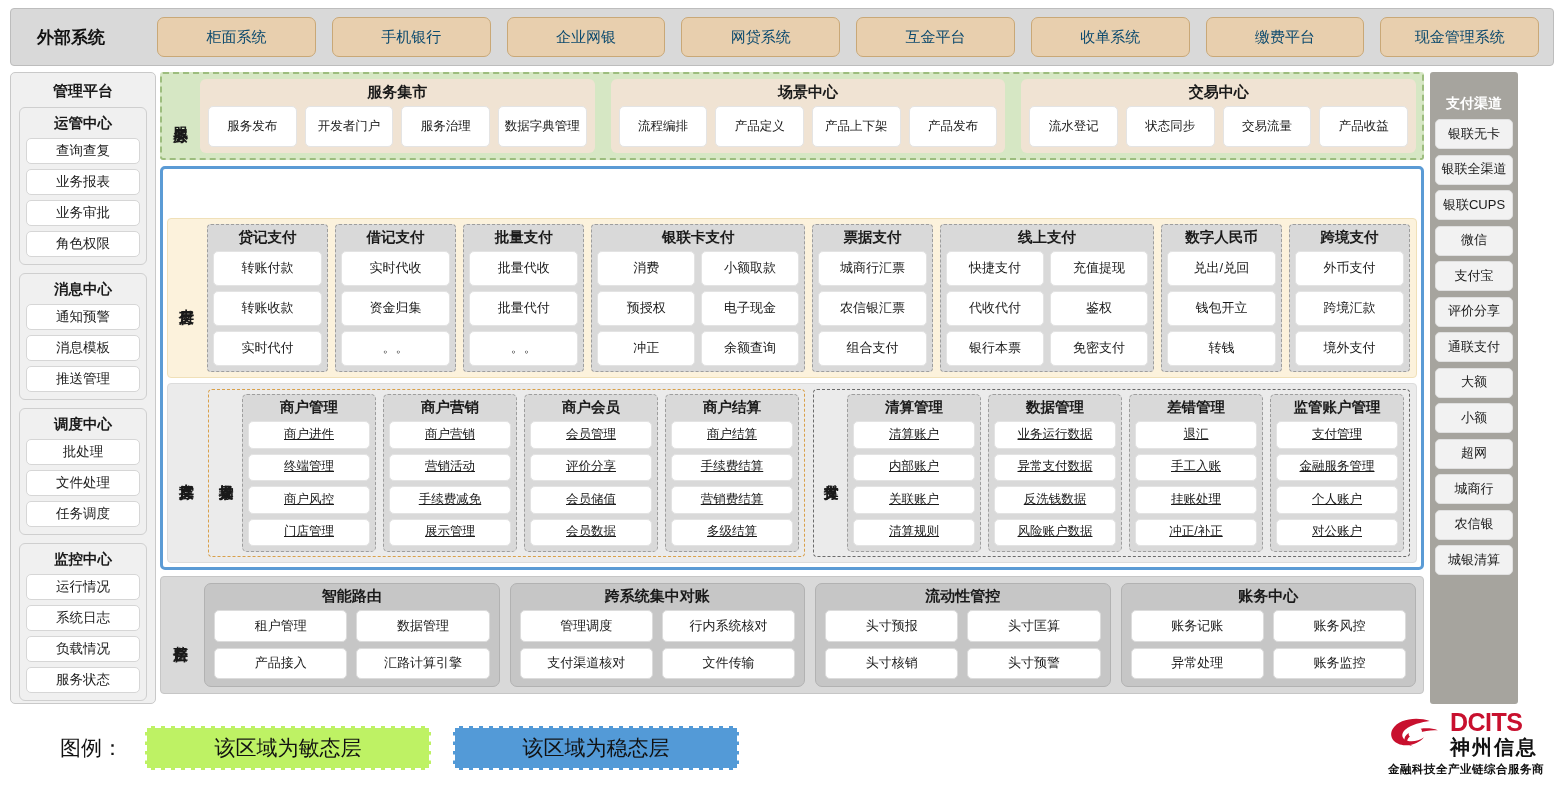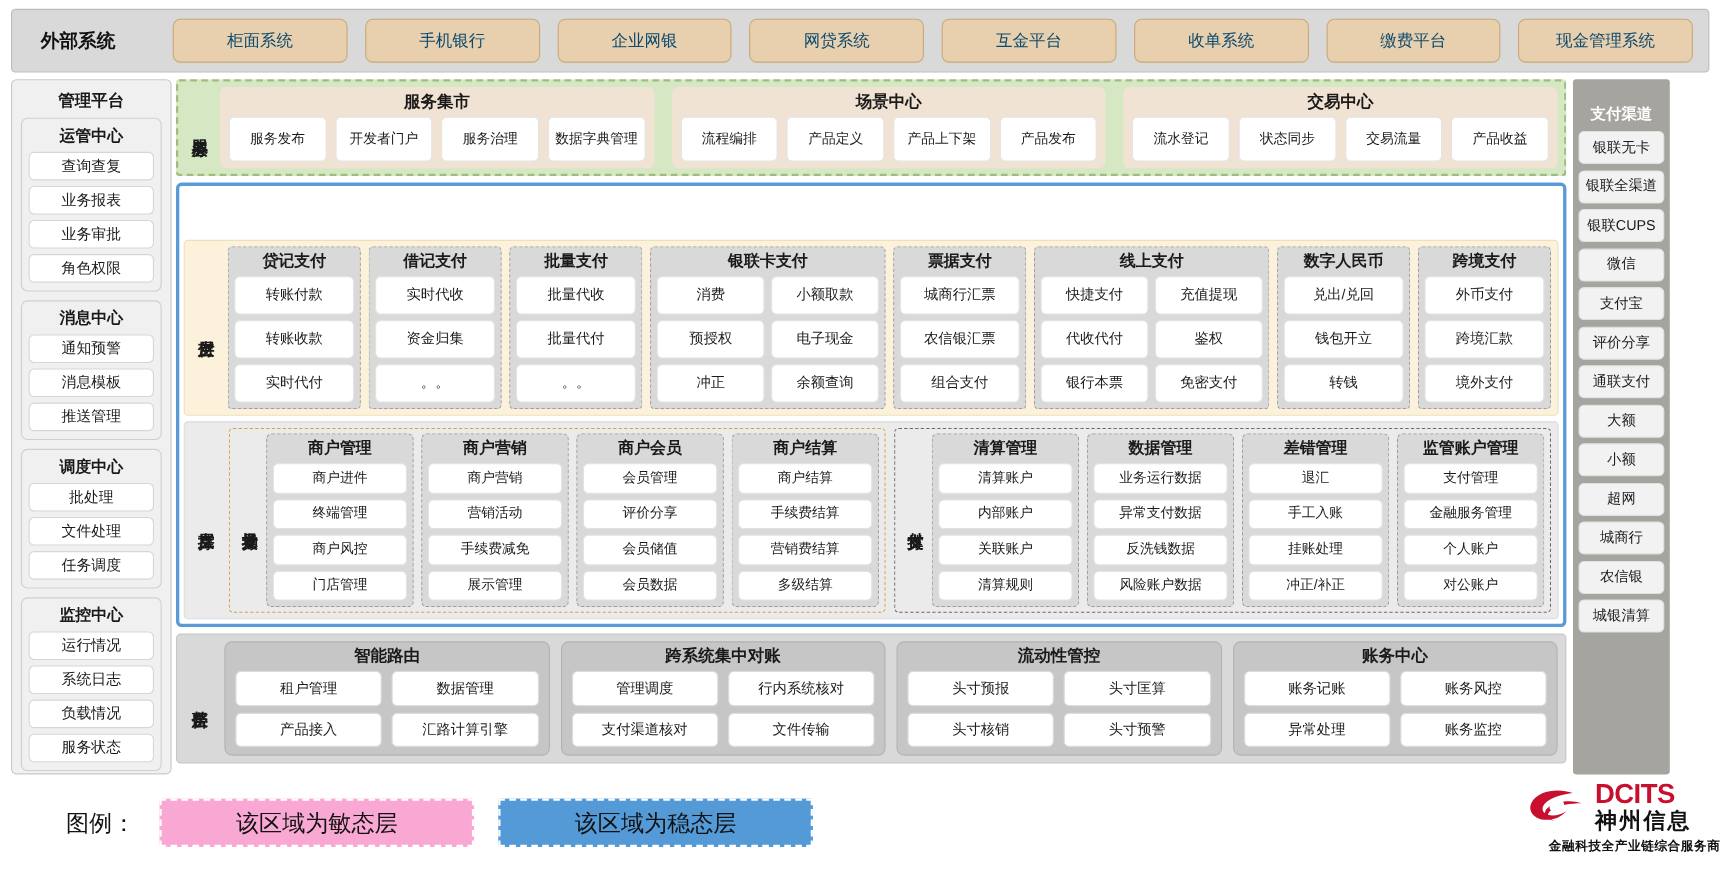--- a/index.html
+++ b/index.html
@@ -177,21 +177,21 @@
   .sup-cols { display:flex; flex:1; gap:7px; }
   .sup-col {
     flex:1 1 0;
     background:#d9d9d9;
     border:1px dashed #9e9e9e;
     border-radius:5px;
     padding:2px 5px 5px;
     display:flex; flex-direction:column;
   }
   .sup-col-title { font-size:14.5px; font-weight:bold; text-align:center; padding:1px 0 4px; }
-  .sup-items { display:flex; flex-direction:column; gap:5px; flex:1; }
+  .sup-items { display:flex; flex-direction:column; gap:5px; flex:1;text-decoration:underline; }
   .sup-items .chip { flex:1 1 0; font-size:12.5px; border-color:#e3e3e3; }
 
   
   .int-layer {
     margin-top:6px;
     height:118px;
     background:#d9d9d9;
     border:1px solid #c6c6c6;
     border-radius:4px;
     display:flex; align-items:stretch;
@@ -211,31 +211,31 @@
   .int-grid .chip { flex:1 1 0; font-size:13px; border-color:#dcdcdc; }
 
   
   .legend { position:absolute; left:60px; top:726px; display:flex; align-items:center; gap:22px; }
   .legend-label { font-size:21px; color:#111; }
   .legend-chip {
     width:286px; height:44px;
     display:flex; align-items:center; justify-content:center;
     font-size:21px; color:#111;
   }
-  .legend-agile { background:#f9a8d4; border:2px dashed #ffffff; }
+  .legend-agile { background:#bef264; border:2px dashed #ffffff; }
   .legend-stable { background:#539ad7; border:2px dashed #ffffff; }
 
   
   .logo { position:absolute; left:1388px; top:710px; width:176px; height:86px; }
   .logo-row { display:flex; align-items:flex-end; gap:4px; }
   .logo-mark { width:58px; height:42px; flex:0 0 58px; }
   .logo-text { display:flex; flex-direction:column; line-height:1; }
   .logo-en { font-size:25px; font-weight:bold; color:#c8102e; letter-spacing:-0.5px; }
   .logo-cn { font-size:20px; font-weight:bold; color:#111; letter-spacing:2px; margin-top:2px; }
-  .logo-tag { font-size:11.5px; font-weight:bold; color:#111; margin-top:5px; text-align:right; letter-spacing:0.5px; }
+  .logo-tag { font-size:11.5px; font-weight:bold; color:#111; margin-top:5px; text-align:left; letter-spacing:0.5px; }
 </style>
 </head>
 <body>
 
 <div class="page">
 
   <div class="ext-bar">
     <div class="ext-title">外部系统</div>
     <div class="ext-items" id="ext-items">
         <div class="ext-chip">柜面系统</div>

